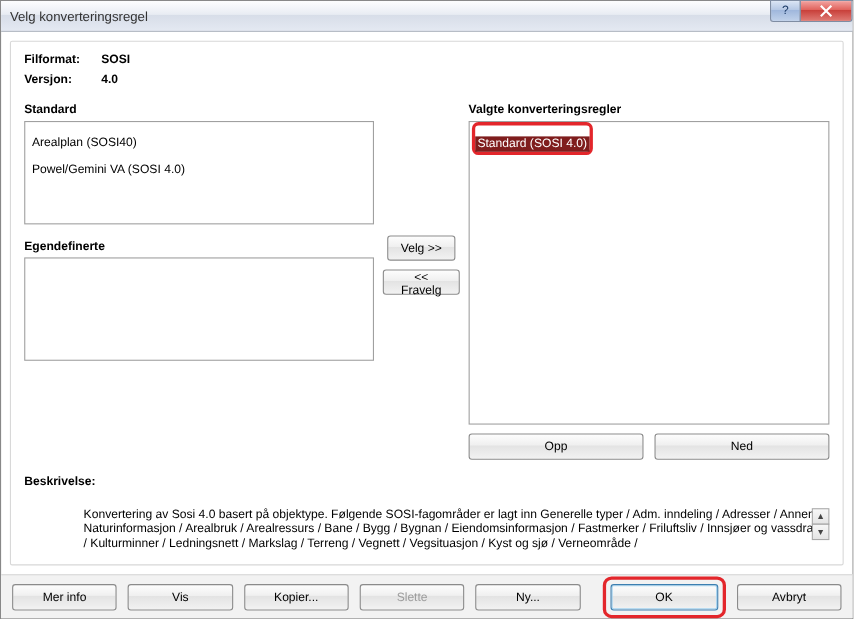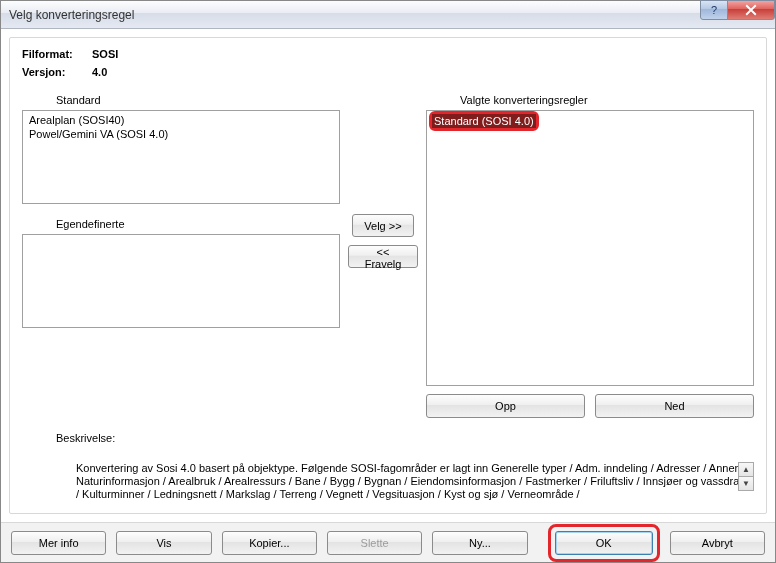--- a/index.html
+++ b/index.html
@@ -100,39 +100,39 @@
     align-items: center;
     padding-top: 120px;
     gap: 8px;
   }
   .col-right {
     flex: 1;
     display: flex;
     flex-direction: column;
   }
   .section-label {
-    font-weight: normal;
+    font-weight: bold;
     margin-bottom: 4px;
-    margin-left: 34px;
   }
   .listbox {
     border: 1px solid #a0a0a0;
     background: #fff;
     font-size: 11px;
     padding: 2px 4px;
     overflow: auto;
   }
   .listbox.standard { height: 94px; }
   .listbox.egendef { height: 94px; margin-bottom: 6px; }
   .listbox.selected-rules { flex: 1; }
   .list-item {
     padding: 0 2px;
     line-height: 14px;
     white-space: nowrap;
     cursor: default;
+    margin-top: 10px;
   }
   .list-item.selected {
     background: #7f1d1d;
     color: #fff;
   }
   .selected-wrap {
     border: 3px solid #e3262b;
     border-radius: 6px;
     display: inline-block;
     margin: -2px 0 0 -2px;

